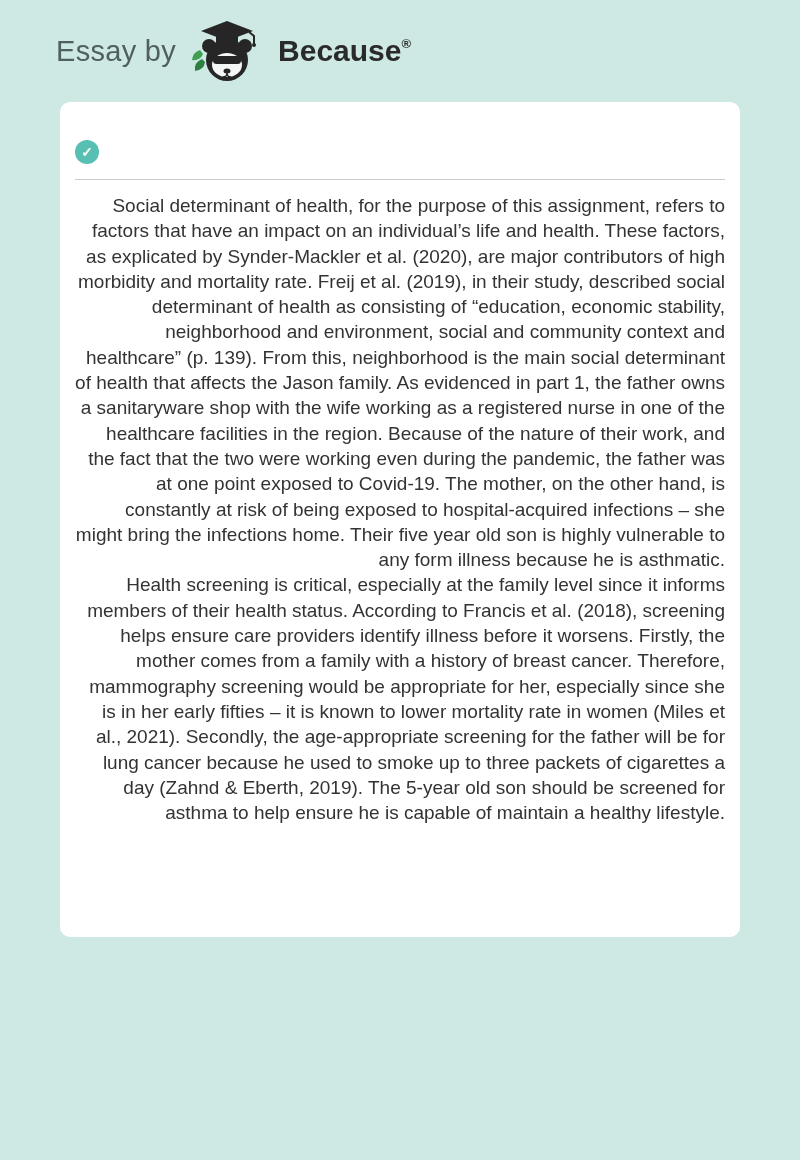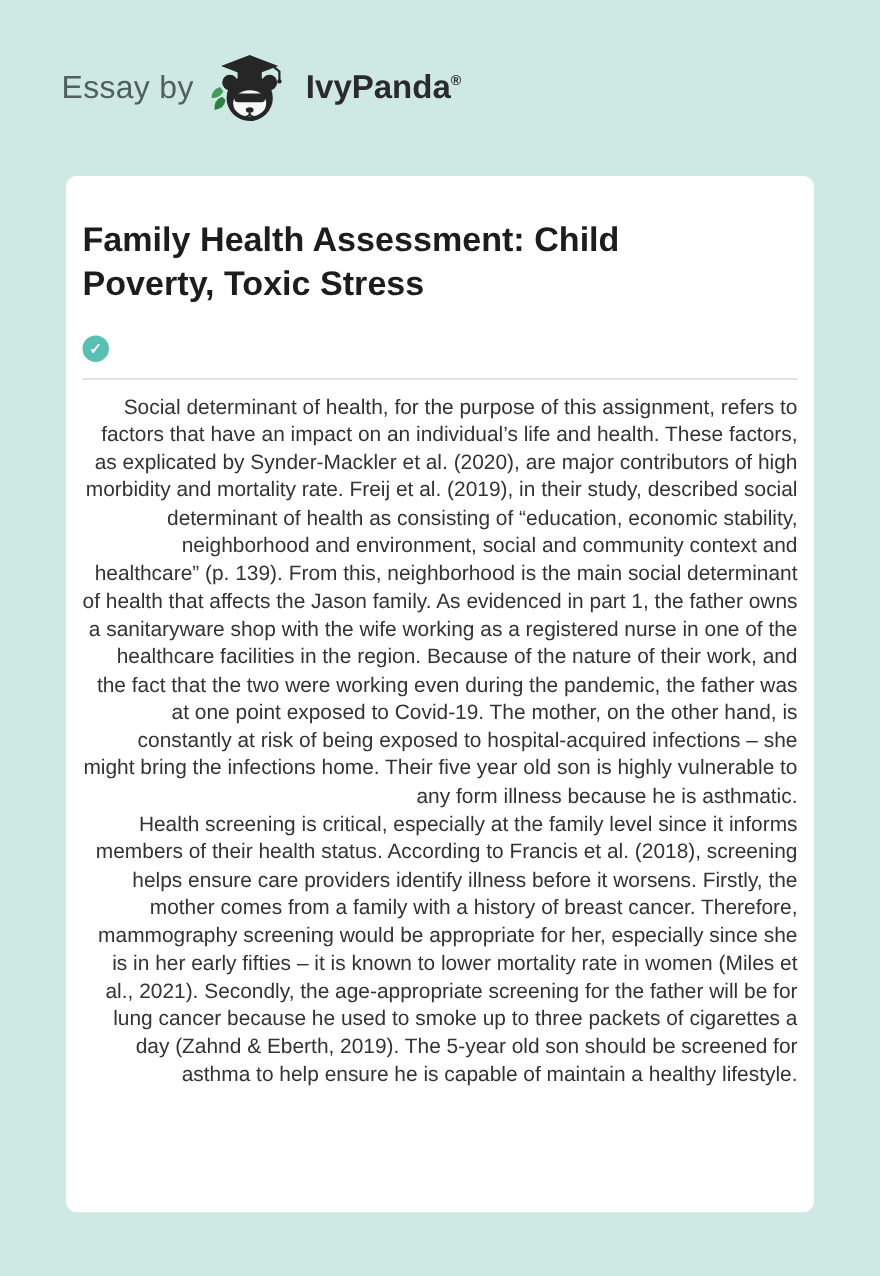--- a/index.html
+++ b/index.html
@@ -4,21 +4,21 @@
 <style>
   * { margin: 0; padding: 0; box-sizing: border-box; }
   html, body { width: 800px; }
   body {
     height: 1160px;
     background: #cee9e4;
     font-family: "Liberation Sans", sans-serif;
     overflow: hidden;
   }
   .header {
-    height: 160px;
+    height: 102px;
     display: flex;
     align-items: center;
     padding-left: 56px;
     gap: 14px;
   }
   .essay-by {
     font-size: 29px;
     color: #50605f;
     letter-spacing: 0.3px;
   }
@@ -113,28 +113,27 @@
         <circle cx="35" cy="40" r="21" fill="#262626"></circle>
         <ellipse cx="35" cy="45" rx="15" ry="12" fill="#f4f7f6"></ellipse>
         <rect x="21" y="36" width="28" height="8" rx="3.5" fill="#262626"></rect>
         <ellipse cx="35" cy="51" rx="3.5" ry="2.5" fill="#262626"></ellipse>
         <path d="M35 53 q0 4 -4 4 M35 53 q0 4 4 4" stroke="#262626" stroke-width="1.5" fill="none"></path>
         <polygon points="35,1 61,11 35,21 9,11" fill="#262626"></polygon>
         <path d="M24 16 v6 a11 5 0 0 0 22 0 v-6 l-11 4 z" fill="#262626"></path>
       </svg>
     </span>
     <span class="brand">
-        <span>IvyPanda</span>
+        <span>Because</span>
         <sup>®</sup>
       </span>
   </header>
 
   <main class="card">
 
-    <h1 class="title">Family Health Assessment: Child Poverty, Toxic Stress</h1>
 
     <div class="badge-row">
       <span class="check-circle">✓</span>
     </div>
 
     <hr class="divider">
 
     <p class="body-p">Social determinant of health, for the purpose of this assignment, refers to factors that have an impact on an individual’s life and health. These factors, as explicated by Synder-Mackler et al. (2020), are major contributors of high morbidity and mortality rate. Freij et al. (2019), in their study, described social determinant of health as consisting of “education, economic stability, neighborhood and environment, social and community context and healthcare” (p. 139). From this, neighborhood is the main social determinant of health that affects the Jason family. As evidenced in part 1, the father owns a sanitaryware shop with the wife working as a registered nurse in one of the healthcare facilities in the region. Because of the nature of their work, and the fact that the two were working even during the pandemic, the father was at one point exposed to Covid-19. The mother, on the other hand, is constantly at risk of being exposed to hospital-acquired infections – she might bring the infections home. Their five year old son is highly vulnerable to any form illness because he is asthmatic.</p>
 
 

